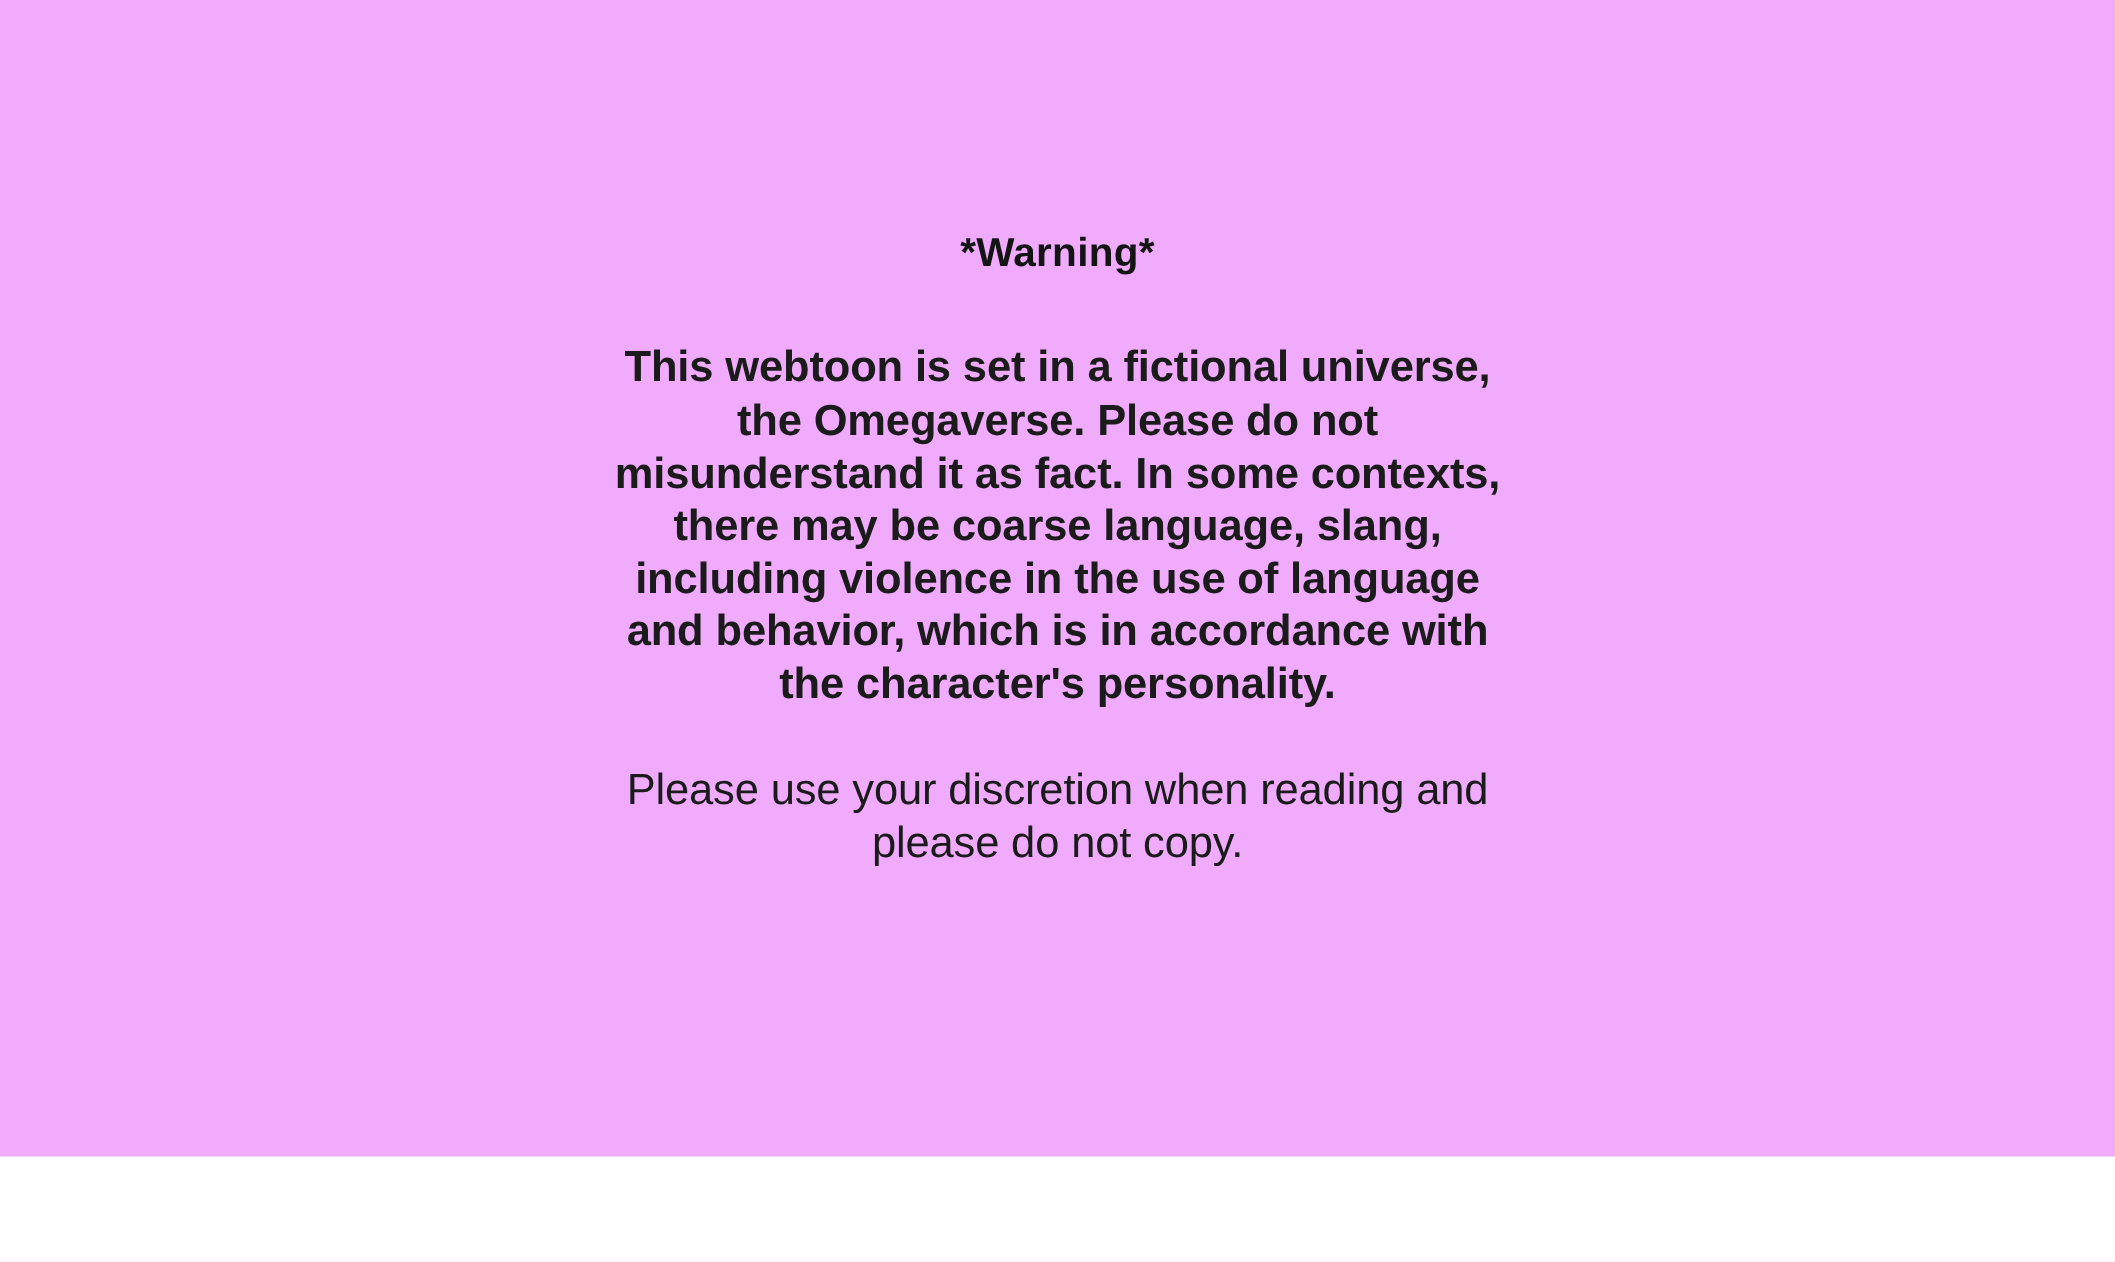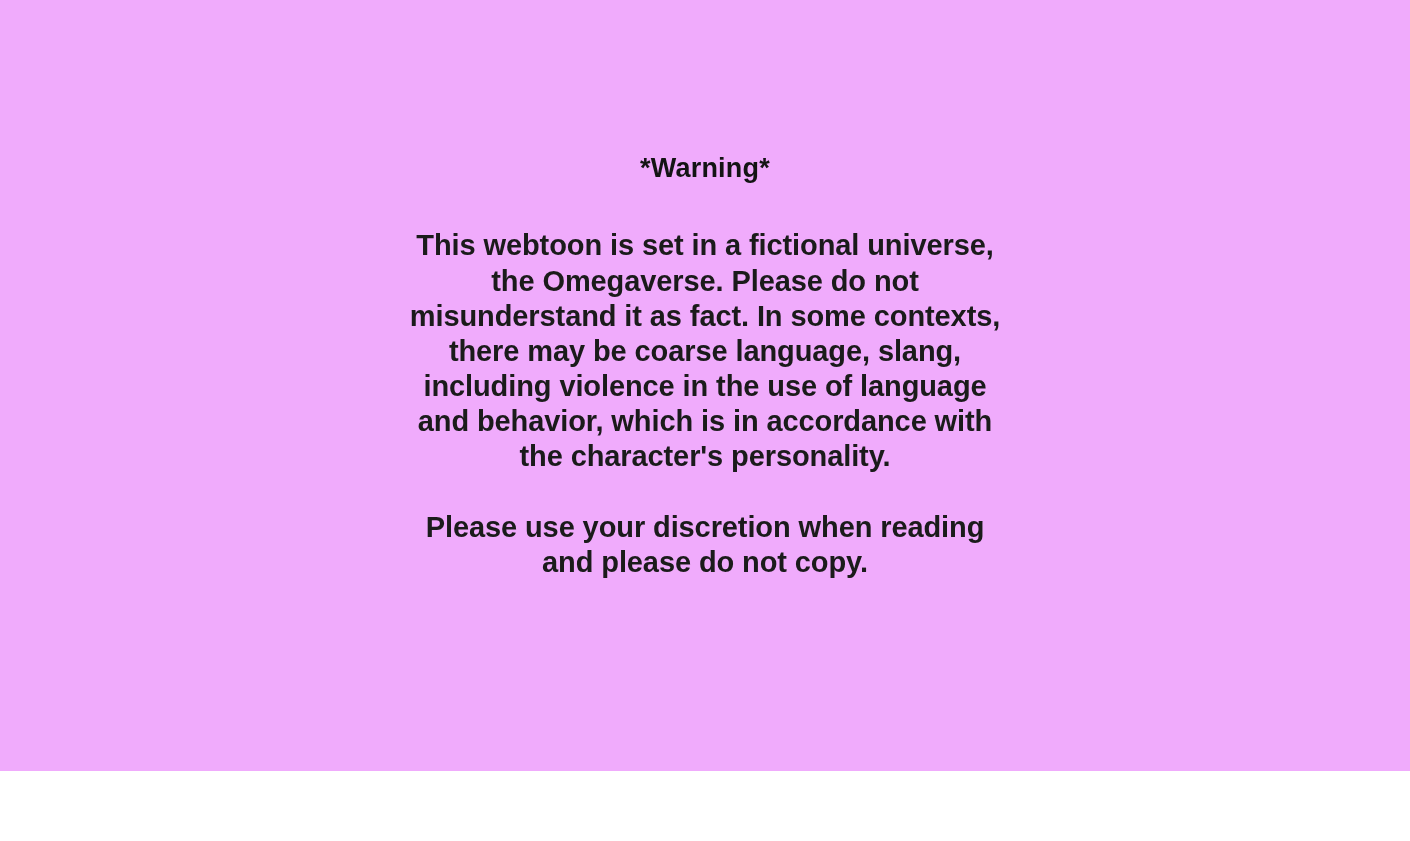--- a/index.html
+++ b/index.html
@@ -42,21 +42,21 @@
     line-height: 1.21;
     color: #1b1b1b;
     margin: 0;
     letter-spacing: -0.1px;
   }
   .notice-gap {
     height: 36px;
   }
   .notice-footer {
     font-size: 29px;
-    font-weight: 700;
+    font-weight: 400;
     line-height: 1.21;
     color: #1b1b1b;
     margin: 0;
     letter-spacing: -0.1px;
   }
 </style>
 </head>
 <body>
 
 <div class="page">

